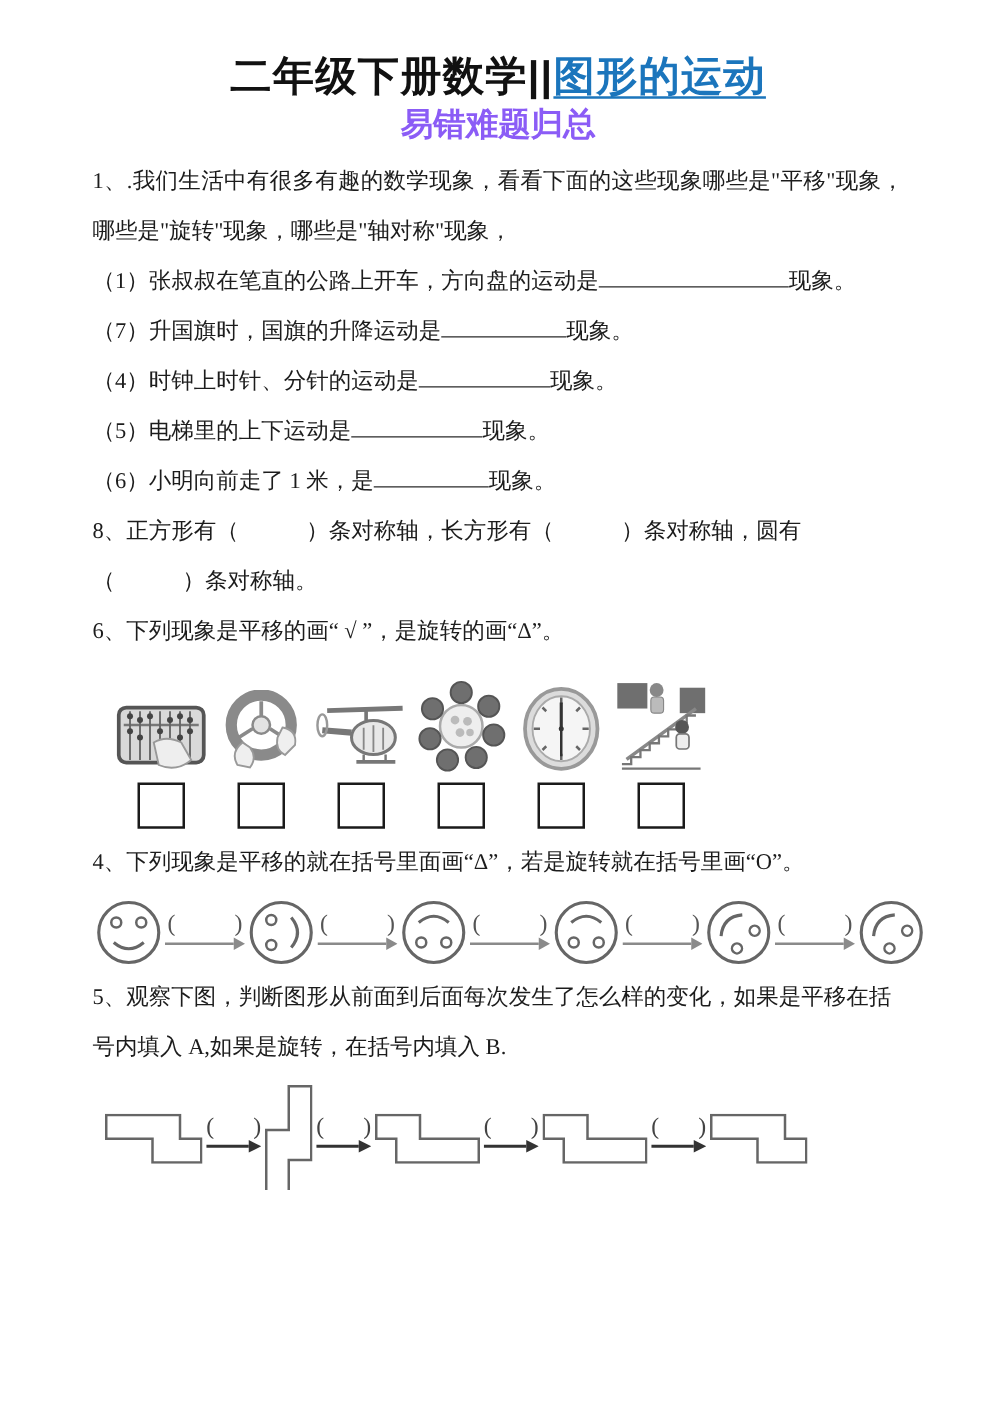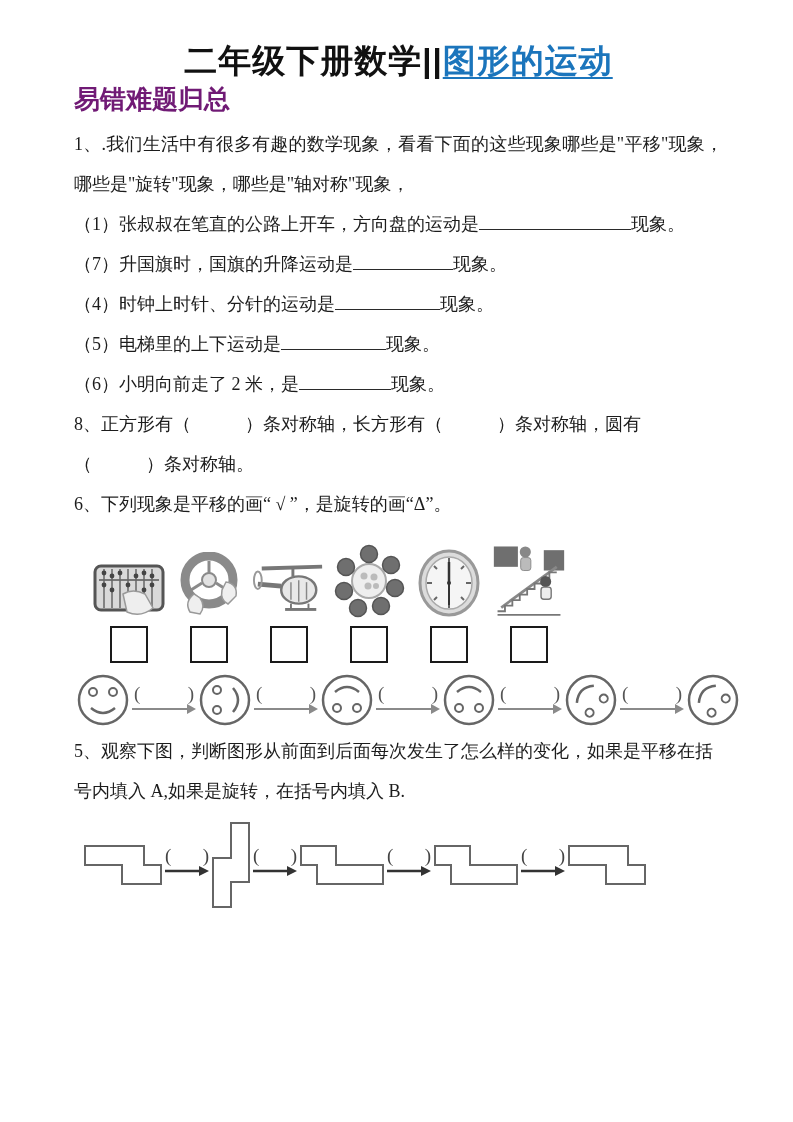--- a/index.html
+++ b/index.html
@@ -22,26 +22,26 @@
     color:#111;
     letter-spacing:1px;
   }
   .title-blue{
     color:#1b75bc;
     text-decoration:underline;
     text-underline-offset:5px;
     text-decoration-thickness:2px;
   }
   .subtitle{
-    text-align:left;
+    text-align:center;
     font-family:"Liberation Sans", sans-serif;
     font-weight:bold;
     font-size:26px;
     line-height:34px;
-    color:#701a75;
+    color:#8b5cf6;
     margin-bottom:8px;
   }
   .line{
     margin:0;
     font-size:18px;
     line-height:40px;
   }
   .q-intro{text-align:justify;}
   .blank{
     display:inline-block;
@@ -120,21 +120,21 @@
 
   <div class="title"><span>二年级下册数学||</span><span class="title-blue">图形的运动</span></div>
   <div class="subtitle">易错难题归总</div>
 
   <p class="line q-intro">1、.我们生活中有很多有趣的数学现象，看看下面的这些现象哪些是"平移"现象，哪些是"旋转"现象，哪些是"轴对称"现象，</p>
 
   <p class="line"><span>（1）张叔叔在笔直的公路上开车，方向盘的运动是</span><span class="blank w150"></span><span>现象。</span></p>
   <p class="line"><span>（7）升国旗时，国旗的升降运动是</span><span class="blank w100"></span><span>现象。</span></p>
   <p class="line"><span>（4）时钟上时针、分针的运动是</span><span class="blank w105"></span><span>现象。</span></p>
   <p class="line"><span>（5）电梯里的上下运动是</span><span class="blank w105"></span><span>现象。</span></p>
-  <p class="line"><span>（6）小明向前走了 2 米，是</span><span class="blank w90"></span><span>现象。</span></p>
+  <p class="line"><span>（6）小明向前走了 1 米，是</span><span class="blank w90"></span><span>现象。</span></p>
 
   <p class="line">8、正方形有（　　　）条对称轴，长方形有（　　　）条对称轴，圆有（　　　）条对称轴。</p>
 
   <p class="line">6、下列现象是平移的画“ √ ”，是旋转的画“Δ”。</p>
 
   <div class="img-row">
     <div class="img-cell">
       <svg width="72" height="54" viewBox="0 0 72 54">
         <rect x="2" y="2" width="68" height="44" rx="6" fill="#d9d9d9" stroke="#555" stroke-width="3"></rect>
         <line x1="6" y1="16" x2="66" y2="16" stroke="#777" stroke-width="2"></line>
@@ -263,20 +263,21 @@
         <div class="answer-box"></div>
       </div>
     <div class="box-cell">
         <div class="answer-box"></div>
       </div>
     <div class="box-cell">
         <div class="answer-box"></div>
       </div>
   </div>
 
+  <p class="line">4、下列现象是平移的就在括号里面画“Δ”，若是旋转就在括号里画“O”。</p>
 
   <div class="face-row">
     <svg class="face" viewBox="0 0 54 54" style="transform: rotate(0deg);">
         <circle cx="27" cy="27" r="24" fill="#fff" stroke="#666" stroke-width="2.5"></circle>
         <circle cx="17" cy="19" r="4" fill="none" stroke="#666" stroke-width="2"></circle>
         <circle cx="37" cy="19" r="4" fill="none" stroke="#666" stroke-width="2"></circle>
         <path d="M15,35 Q27,45 39,35" fill="none" stroke="#666" stroke-width="2.5"></path>
       </svg>
     <div class="conn">
       <div class="parens">

